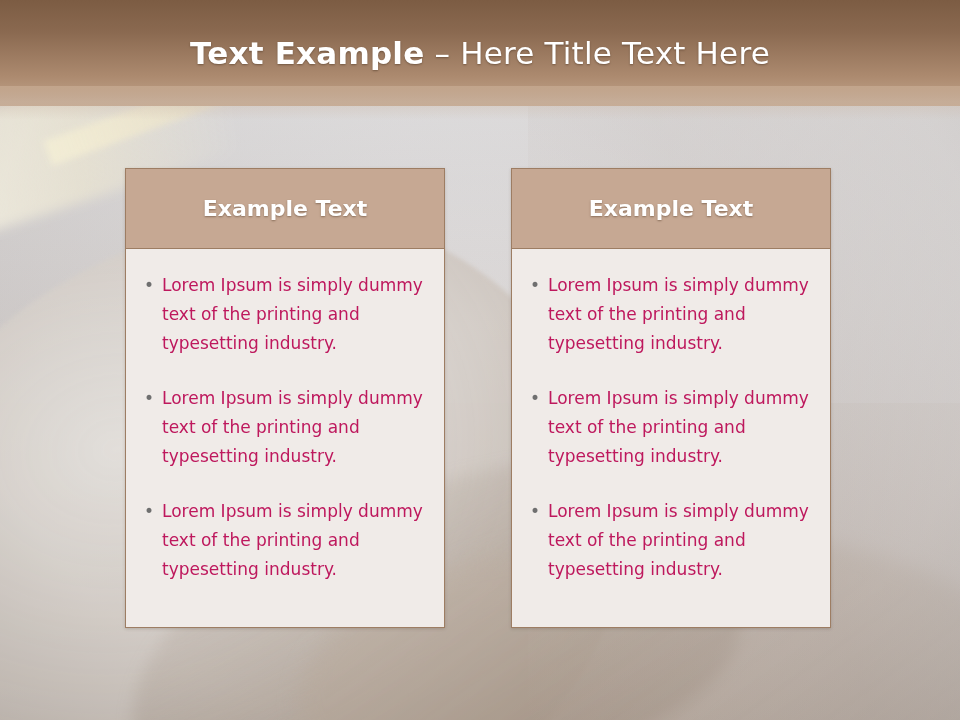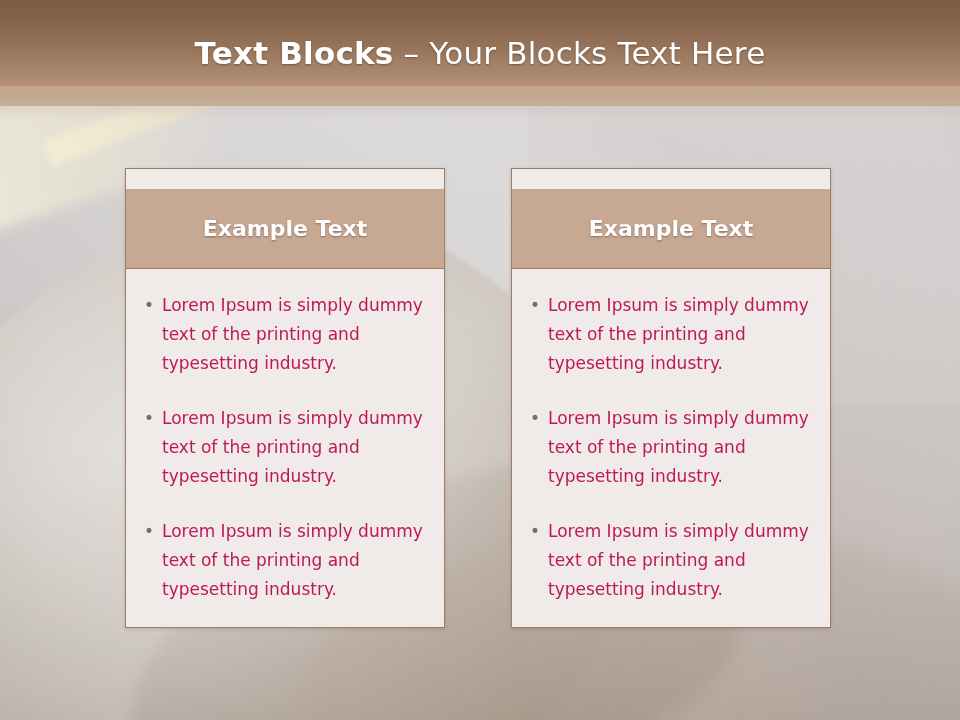--- a/index.html
+++ b/index.html
@@ -158,21 +158,20 @@
   .block.right { left: 511px; }
 
   .block-head {
     height: 80px;
     box-sizing: border-box;
     background: #c6a893;
     border-bottom: 1px solid #9d7d63;
     display: flex;
     align-items: center;
     justify-content: center;
-    margin-top: 20px;
   }
   .block-head-text {
     font-size: 22px;
     font-weight: bold;
     color: #ffffff;
     text-shadow: 0 1px 2px rgba(90,65,48,.55);
   }
 
   .block-body {
     padding: 22px 16px 0 14px;
@@ -211,21 +210,21 @@
     <div class="bg-ridge"></div>
     <div class="bg-ridge2"></div>
     <div class="bg-right-haze"></div>
     <div class="bg-streak"></div>
     <div class="bg-streak2"></div>
     <div class="bg-vignette"></div>
   </div>
 
   <div class="header">
     <div class="title">
-      <span class="strong">Text Blocks</span><span class="light"> – </span><span class="light">Your Blocks Text Here</span>
+      <span class="strong">Text Example</span><span class="light"> – </span><span class="light">Here Title Text Here</span>
     </div>
   </div>
   <div class="header-fade"></div>
 
   <div class="block left">
     <div class="block-head">
       <span class="block-head-text">Example Text</span>
     </div>
     <div class="block-body">
       <div class="bullet-row">

